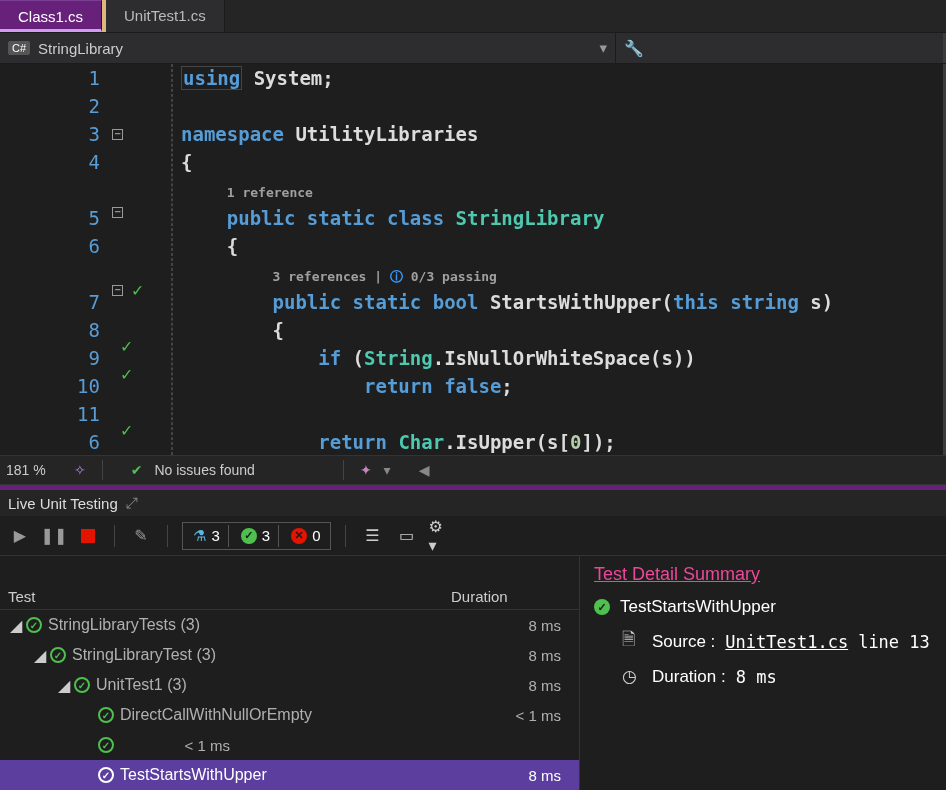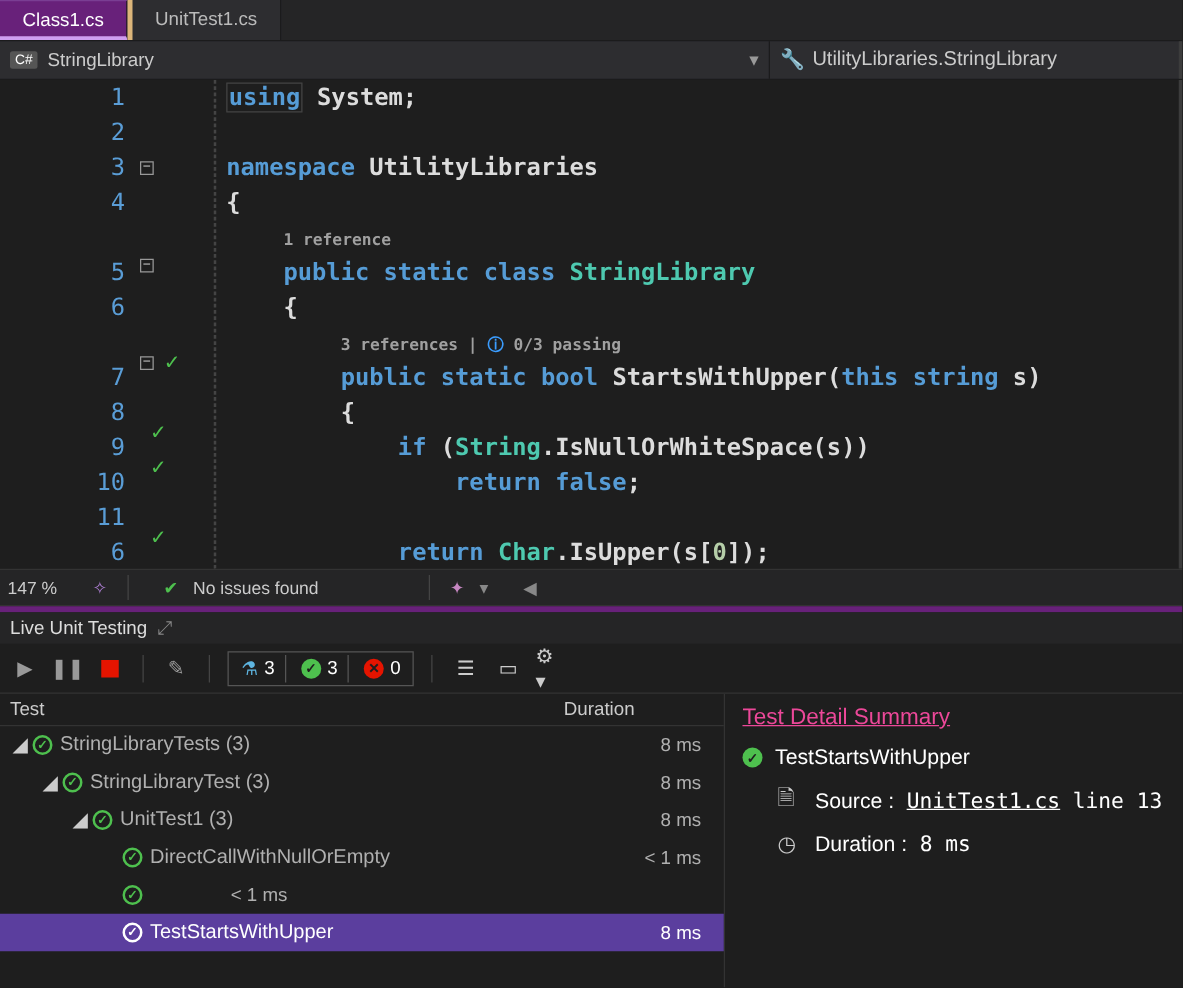--- a/index.html
+++ b/index.html
@@ -247,20 +247,21 @@
   .test-body {
     flex: 1;
     display: flex;
     min-height: 0;
   }
   .test-tree {
     width: 580px;
     border-right: 1px solid #333;
     display:flex;
     flex-direction:column;
+    justify-content:flex-end;
   }
   .tree-header {
     display:flex;
     padding: 4px 8px;
     color: #ccc;
     font-size: 15px;
     border-bottom: 1px solid #333;
   }
   .th-test{ flex:1;}
   .th-dur{ width: 120px;}
@@ -332,21 +333,20 @@
 <div class="nav-bar">
   <div class="nav-left">
     <span class="lang-badge">C#</span>
     <span class="nav-dropdown">
       <span>StringLibrary</span>
       <span class="chev">▾</span>
     </span>
   </div>
   <div class="nav-right">
     <span class="member-icon">🔧</span>
-    <span>UtilityLibraries.StringLibrary</span>
   </div>
 </div>
 
 <div class="editor">
   <div class="gutter">
     <div>1</div>
     <div>2</div>
     <div>3</div>
     <div>4</div>
     <div class="codelens-line"></div>
@@ -399,21 +399,21 @@
 <span class="codelens-line">        <span class="ref">3 references</span><span class="ref"> | </span><span class="ref ref-bad">ⓘ </span><span class="ref">0/3 passing</span></span>
         <span class="kw">public</span> <span class="kw">static</span> <span class="kw">bool</span> <span>StartsWithUpper</span>(<span class="kw">this</span> <span class="kw">string</span> <span>s)</span>
         <span>{</span>
             <span class="kw">if</span> (<span class="type">String</span><span>.IsNullOrWhiteSpace(s))</span>
                 <span class="kw">return</span> <span class="kw">false</span><span>;</span>
 
             <span class="kw">return</span> <span class="type">Char</span><span>.IsUpper(s[</span><span class="num">0</span><span>]);</span></div>
 </div>
 
 <div class="editor-status">
-  <span class="zoom">147 %</span>
+  <span class="zoom">181 %</span>
   <span style="color:#b180d7">✧</span>
   <span class="sep"></span>
   <span class="noissue-icon">✔</span>
   <span>No issues found</span>
   <span class="sep" style="margin-left:80px"></span>
   <span style="color:#c586c0">✦</span>
   <span style="color:#888;margin-left:4px">▾</span>
   <span style="margin-left:20px;color:#888">◀</span>
 </div>
 

